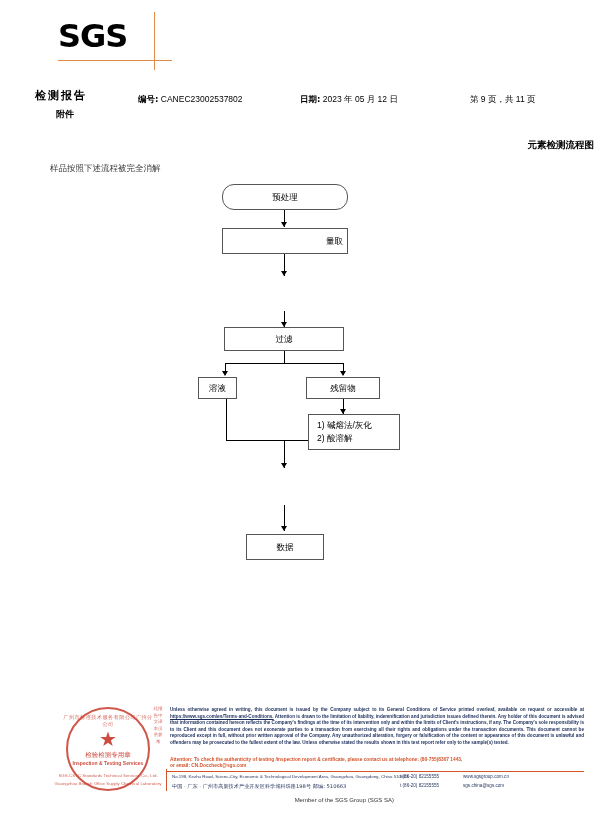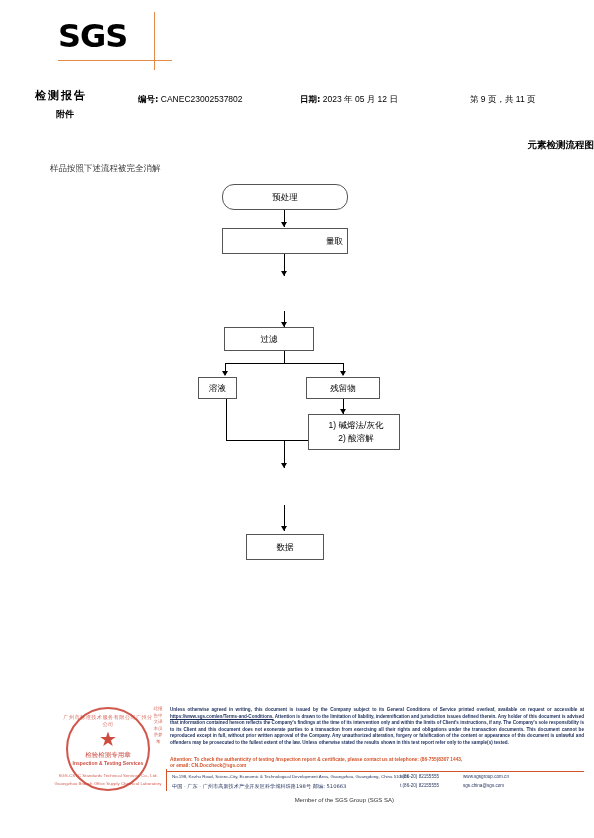--- a/index.html
+++ b/index.html
@@ -376,42 +376,42 @@
 
   <div class="node" style="left:222px; top:228px; width:126px; height:26px;justify-content:flex-end;">
     <span>量取</span>
   </div>
   <div class="conn vline" style="left:284px; top:254px; height:22px;"></div>
   <div class="arrow" style="left:281px; top:271px;"></div>
 
   <div class="conn vline" style="left:284px; top:311px; height:16px;"></div>
   <div class="arrow" style="left:281px; top:322px;"></div>
 
-  <div class="node" style="left:224px; top:327px; width:90px; height:24px;">
+  <div class="node" style="left:224px; top:327px; width:120px; height:24px;">
     <span>过滤</span>
   </div>
 
   <div class="conn vline" style="left:284px; top:351px; height:12px;"></div>
   <div class="conn hline" style="left:225px; top:363px; width:118px;"></div>
   <div class="conn vline" style="left:225px; top:363px; height:12px;"></div>
   <div class="arrow" style="left:222px; top:371px;"></div>
   <div class="conn vline" style="left:343px; top:363px; height:12px;"></div>
   <div class="arrow" style="left:340px; top:371px;"></div>
 
   <div class="node" style="left:198px; top:377px; width:39px; height:22px;">
     <span>溶液</span>
   </div>
 
   <div class="node" style="left:306px; top:377px; width:74px; height:22px;">
     <span>残留物</span>
   </div>
   <div class="conn vline" style="left:343px; top:399px; height:15px;"></div>
   <div class="arrow" style="left:340px; top:409px;"></div>
 
-  <div class="node left-align" style="left:308px; top:414px; width:92px; height:36px; flex-direction:column; align-items:center; justify-content:center;">
+  <div class="node left-align" style="left:308px; top:414px; width:92px; height:36px; flex-direction:column; align-items:flex-start; justify-content:center;">
     <span>1) 碱熔法/灰化</span>
     <span>2) 酸溶解</span>
   </div>
 
   <div class="conn vline" style="left:226px; top:399px; height:41px;"></div>
   <div class="conn hline" style="left:226px; top:440px; width:82px;"></div>
   <div class="conn vline" style="left:284px; top:440px; height:28px;"></div>
   <div class="arrow" style="left:281px; top:463px;"></div>
 
   <div class="conn vline" style="left:284px; top:505px; height:26px;"></div>

